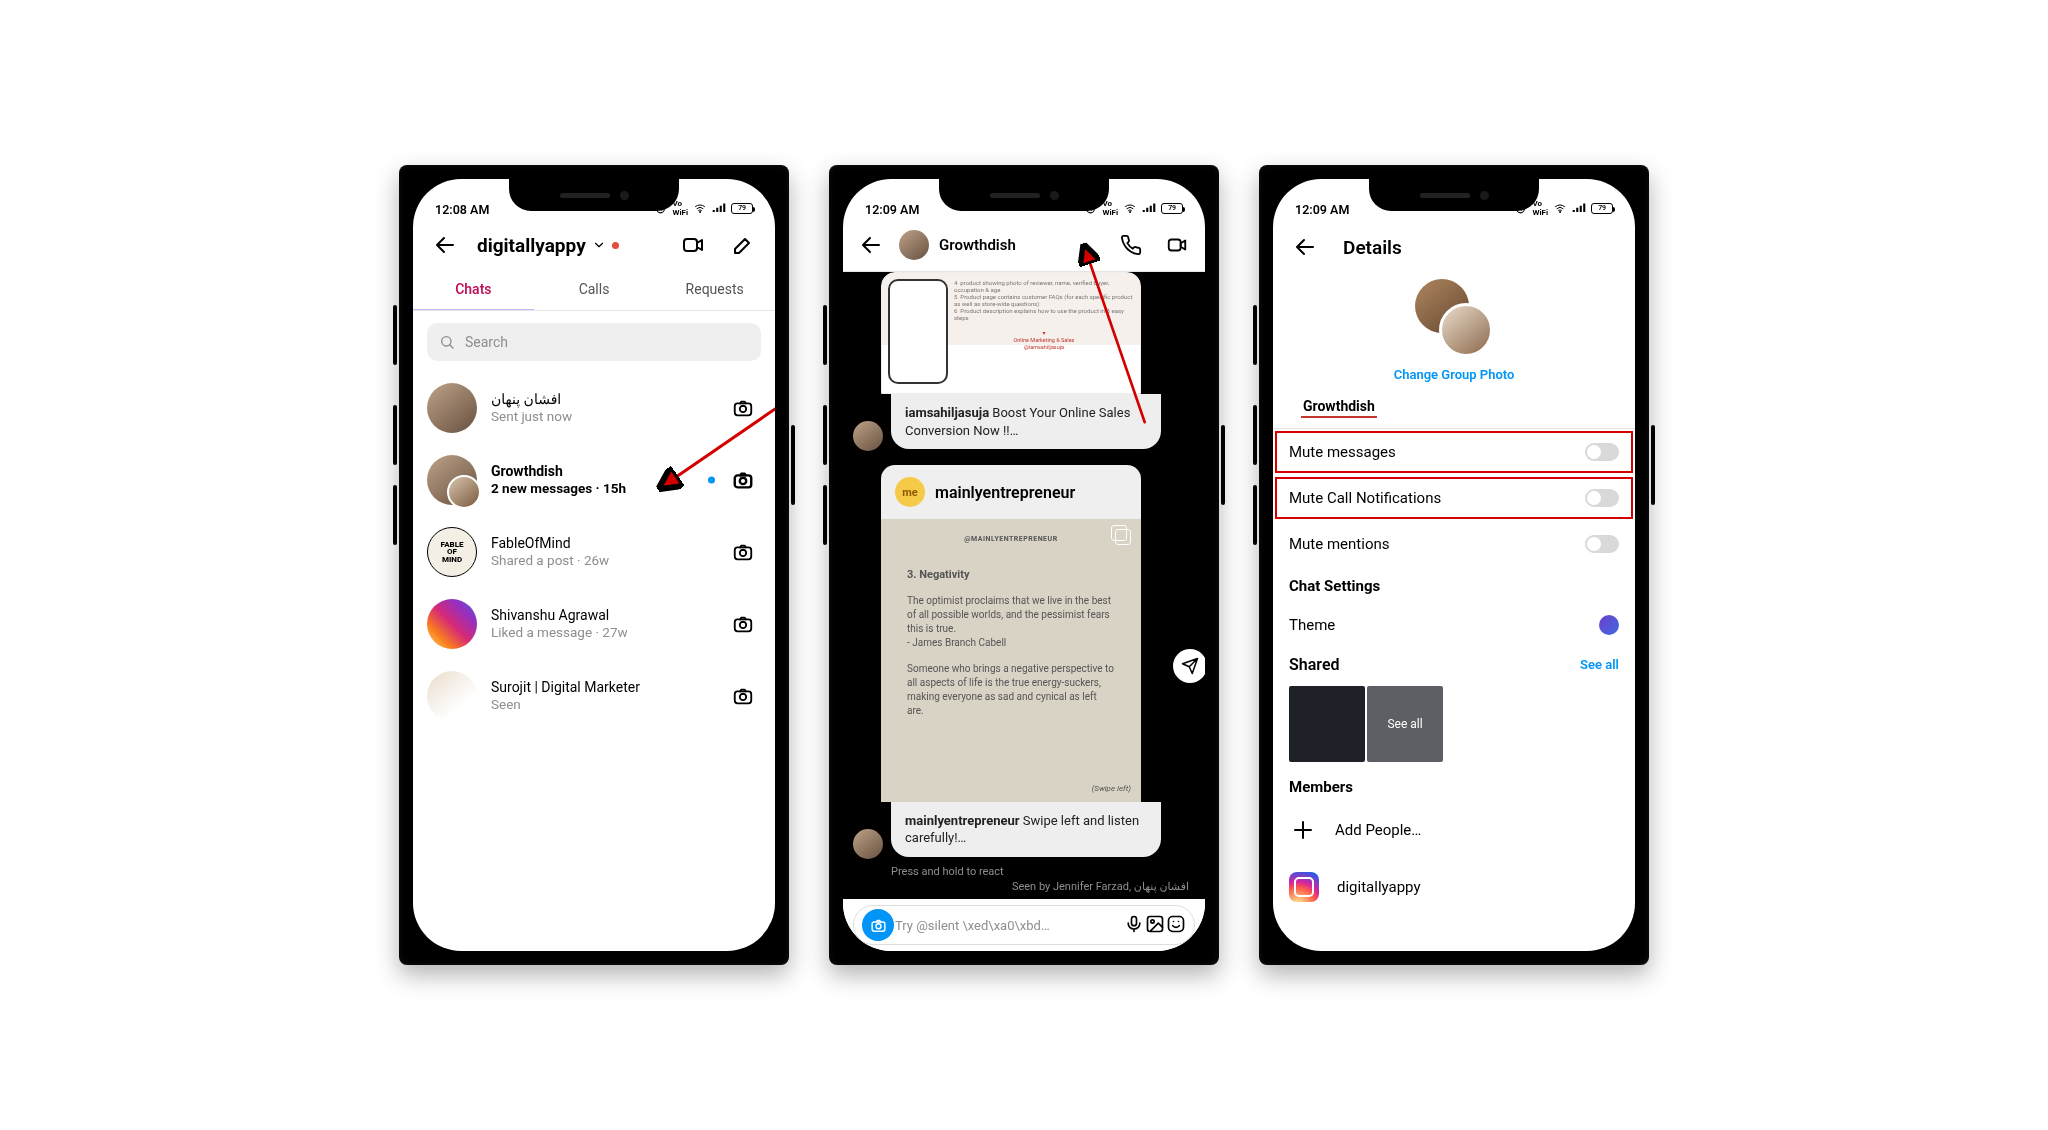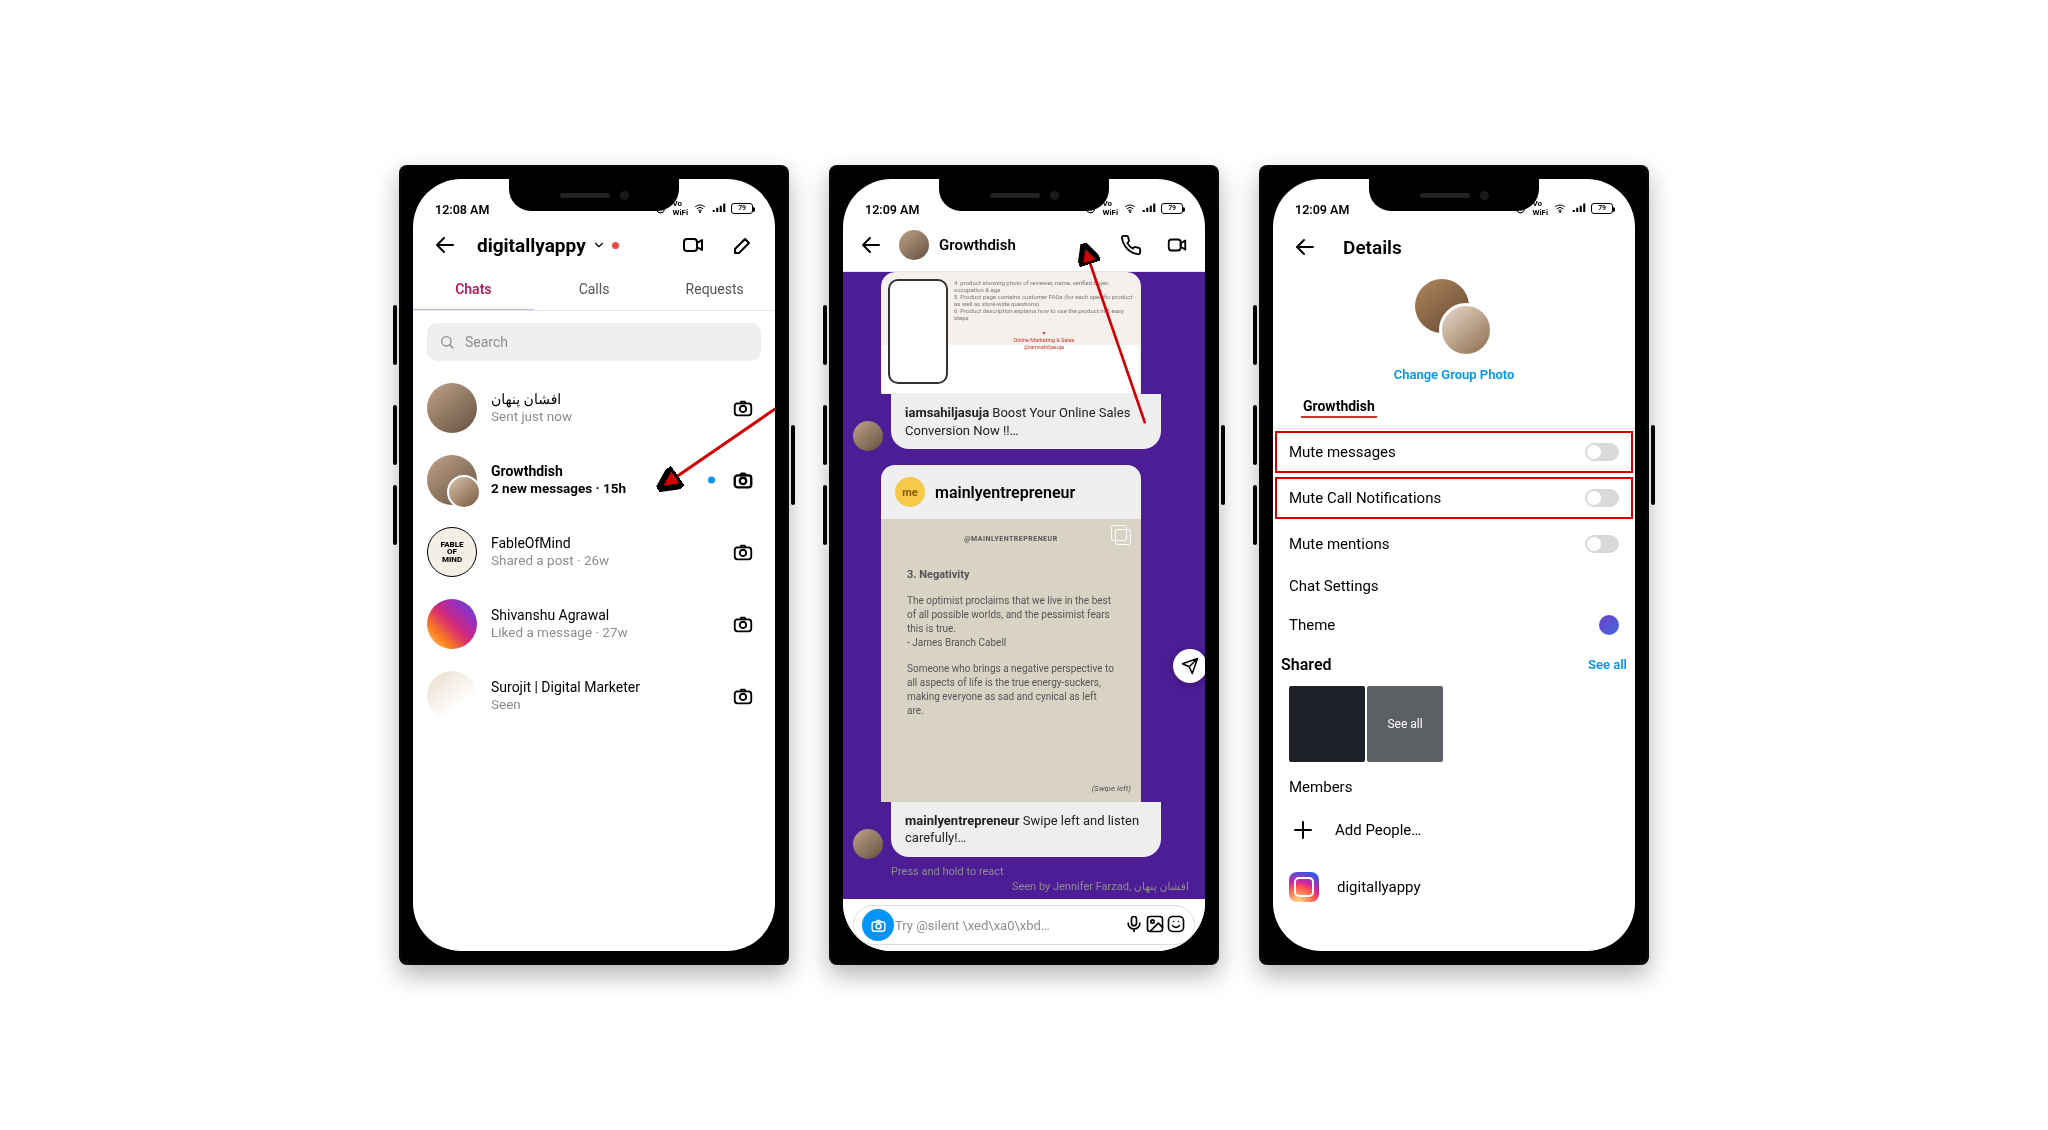--- a/index.html
+++ b/index.html
@@ -40,21 +40,21 @@
   .search{margin:12px 14px;background:#efefef;border-radius:10px;height:38px;display:flex;align-items:center;padding:0 12px;color:var(--muted);gap:10px;font-size:14px;}
   .chat-list{padding:0 14px;display:flex;flex-direction:column;gap:2px;}
   .chat-item{display:flex;align-items:center;gap:14px;padding:10px 0;position:relative;}
   .chat-item .txt{flex:1;line-height:1.25;font-size:13.5px;}
   .chat-item .name{font-size:14px;}
   .unread .name,.unread .sub{font-weight:700;color:#000;}
   .unread-dot{width:7px;height:7px;border-radius:50%;background:var(--accent);position:absolute;right:46px;top:50%;transform:translateY(-50%);}
   .arrow{position:absolute;top:192px;left:220px;width:200px;pointer-events:none;z-index:4;}
   
   .p2-header{padding:8px 10px;display:flex;align-items:center;gap:10px;border-bottom:1px solid var(--border);}
-  .p2-body{flex:1;overflow:hidden;background:#4c1d95;display:flex;flex-direction:column;}
+  .p2-body{flex:1;overflow:hidden;background:#000000;display:flex;flex-direction:column;}
   .bubble{background:#eee;border-radius:18px;padding:10px 14px;font-size:13px;line-height:1.35;margin:6px 0 2px 38px;max-width:270px;color:#222;}
   .msg{display:flex;align-items:flex-end;gap:8px;padding-left:10px;}
   .post-preview{height:130px;margin:0 0 0 38px;width:260px;border-radius:14px 14px 0 0;background:linear-gradient(180deg,#f6f0ec 60%,#fff 60%);border:1px solid #eee;display:flex;align-items:flex-start;gap:6px;padding:6px;font-size:6px;color:#777;}
   .post-preview .phone-mini{width:60px;height:105px;background:#fff;border:2px solid #333;border-radius:10px;}
   .repost-head{display:flex;align-items:center;gap:10px;padding:12px 14px;background:#efefef;border-radius:14px 14px 0 0;margin:14px 0 0 38px;width:260px;}
   .me-badge{width:30px;height:30px;border-radius:50%;background:#f7c948;font-size:11px;font-weight:700;display:flex;align-items:center;justify-content:center;color:#8a5a00;}
   .repost-img{margin-left:38px;width:260px;height:300px;background:#d9d3c6;position:relative;font-size:10px;color:#555;padding:34px 26px 10px;line-height:1.4;}
   .repost-img .h{font-weight:700;font-size:11px;margin-bottom:12px;}
   .repost-img .swipe{position:absolute;right:10px;bottom:8px;font-size:8px;font-style:italic;}
   .repost-img .stack{position:absolute;top:10px;right:10px;width:16px;height:16px;border:1.5px solid #fff;border-radius:3px;}
@@ -74,23 +74,23 @@
   .group-photo .a,.group-photo .b{position:absolute;width:54px;height:54px;border-radius:50%;}
   .group-photo .a{left:0;top:0;background:linear-gradient(140deg,#b0875f,#63462f);}
   .group-photo .b{right:0;bottom:0;background:linear-gradient(140deg,#e9dccb,#8d6a4d);border:3px solid #fff;}
   .link{color:var(--accent);font-size:13px;font-weight:600;text-align:center;padding:6px 0 14px;}
   .name-row{margin:0 14px;border-bottom:2px solid #c0392b;display:inline-block;font-weight:700;font-size:14px;padding:2px 2px;}
   .hr{height:1px;background:var(--border);margin:10px 0 0;}
   .setting{padding:14px 16px;display:flex;align-items:center;justify-content:space-between;font-size:15px;gap:8px;}
   .toggle{width:34px;height:18px;border-radius:10px;background:#d9d9d9;position:relative;}
   .toggle::after{content:"";position:absolute;width:14px;height:14px;border-radius:50%;background:#fff;top:2px;left:2px;}
   .boxed{outline:2.5px solid #d40000;outline-offset:-4px;}
-  .section-h{padding:10px 16px 6px;font-weight:400;font-size:15px;}
+  .section-h{padding:10px 16px 6px;font-weight:700;font-size:15px;}
   .theme-dot{width:20px;height:20px;border-radius:50%;background:linear-gradient(135deg,#6e3fce,#3f6bdc);}
-  .shared-row{display:flex;justify-content:space-between;align-items:center;padding:6px 8px;}
+  .shared-row{display:flex;justify-content:space-between;align-items:center;padding:6px 16px;}
   .shared-tiles{display:flex;gap:2px;padding:6px 16px;}
   .tile{width:76px;height:76px;background:#5c5f63;border-radius:2px;position:relative;color:#fff;font-size:12px;display:flex;align-items:center;justify-content:center;}
   .tile.dark{background:#1e2228;}
   .member-row{display:flex;align-items:center;gap:18px;padding:14px 16px;font-size:15px;}
   .plus{width:28px;height:28px;display:flex;align-items:center;justify-content:center;}
   .ig-logo{width:30px;height:30px;border-radius:8px;background:
     radial-gradient(circle at 30% 110%,#fdf497 0%,#fd5949 45%,#d6249f 60%,#285AEB 90%);
     display:flex;align-items:center;justify-content:center;}
   .ig-logo::after{content:"";width:16px;height:16px;border:2.3px solid #fff;border-radius:5px;}
 </style>

